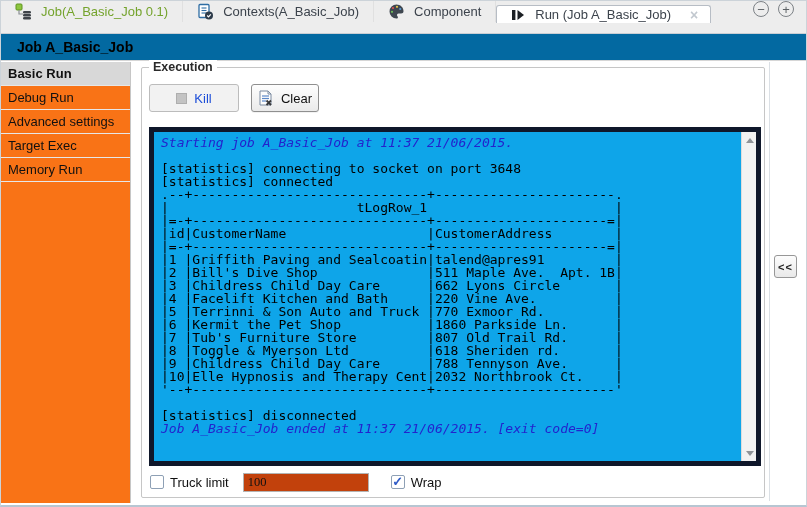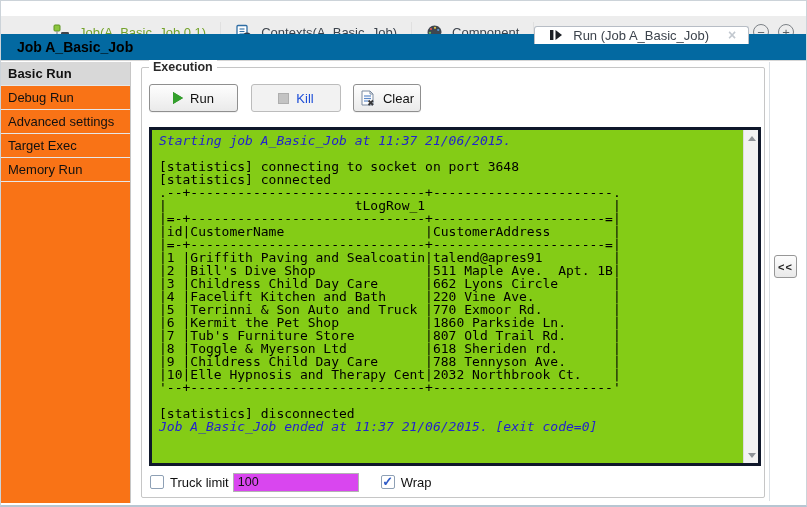--- a/index.html
+++ b/index.html
@@ -2,23 +2,23 @@
 <html><head>
 <meta charset="utf-8">
 <style>
   * { box-sizing: border-box; }
   html,body { margin:0; padding:0; background:#fff; }
   body { font-family:"Liberation Sans", sans-serif; }
   #app { position:relative; width:807px; height:507px; background:#fff;
          border:1px solid #ccd3d9; border-bottom:2px solid #b7c6d2; overflow:hidden; }
 
   
-  #tabstrip { position:absolute; left:0; top:15px; right:0; height:33px;
+  #tabstrip { position:absolute; left:0; top:0; right:0; height:33px;
               background:#ededed; border-bottom:1px solid #c9ced4;
-              display:flex; align-items:center;padding-left:38px; }
+              display:flex; align-items:flex-start; }
   #tab-list { display:flex; align-items:stretch; }
   .tab { display:flex; align-items:center; gap:9px; padding:0 14px;
          font-size:13px; color:#3c434c; cursor:default; position:relative;
          border-right:1px solid #e0e0e0; }
   .tab.active { background:#fff; border:1px solid #b7bdc5; border-bottom:none;
                 border-radius:3px 3px 0 0; margin-top:4px; margin-bottom:-1px;
                 z-index:2; padding:0 12px; }
   .ticon { width:17px; height:17px; display:inline-flex; align-items:center; justify-content:center; }
   .ticon svg { display:block; }
   .tclose { margin-left:10px; color:#c2c8cf; font-size:14px; line-height:14px; font-weight:bold; }
@@ -52,42 +52,42 @@
   #run-btn { width:89px; margin-right:13px; }
   #kill-btn { width:90px; margin-right:12px; border-color:#bcbcbc; color:#1d4ed8;
               background:#f2f2f2; box-shadow:none; }
   #clear-btn { width:68px; }
   .run-tri { width:0; height:0; border-left:10px solid #33a02c; border-top:6px solid transparent;
              border-bottom:6px solid transparent; filter:drop-shadow(0 0 .5px #1d7a1d); }
   .kill-sq { width:11px; height:11px; background:#c3c3c3; border:1px solid #aeaeae; }
 
   
   #console { position:absolute; left:7px; top:59px; width:612px; height:339px;
-             background:#84cc16; border:3px solid #0f172a; overflow:hidden; }
+             background:#0ea5e9; border:5px solid #0f172a; overflow:hidden; }
   #console-text { position:absolute; left:7px; top:4px; right:18px; bottom:0;
                   font-family:"DejaVu Sans Mono", monospace; font-size:13px; line-height:13px;
                   white-space:pre; color:#000; }
   .cline { height:13px; }
   .cline.info { color:#2323cd; font-style:italic; }
   #vscroll { position:absolute; top:0; right:0; bottom:0; width:15px; background:#f2f2f2;
              border-left:1px solid #dcdcdc; }
   .scroll-arrow { position:absolute; left:0; width:15px; height:14px; display:flex;
                   align-items:center; justify-content:center; }
   .scroll-arrow.up { top:1px; } .scroll-arrow.down { bottom:1px; }
   .tri-up { width:0; height:0; border-bottom:5px solid #8f9398; border-left:4px solid transparent; border-right:4px solid transparent; }
   .tri-down { width:0; height:0; border-top:5px solid #8f9398; border-left:4px solid transparent; border-right:4px solid transparent; }
 
   
   #bottom-controls { position:absolute; left:8px; top:404px; height:20px;
                      display:flex; align-items:center; font-size:13px; color:#111; }
   .cb { width:14px; height:14px; background:#fff; border:1px solid #8ea0b5; border-radius:2px;
         display:inline-flex; align-items:center; justify-content:center; margin-right:6px; }
   .cb.checked::after { content:"✓"; color:#2f5bc7; font-size:13px; font-weight:bold; line-height:12px; }
-  #line-limit-input { width:126px; height:19px; margin-left:4px; border:1px solid #b3b3b3;
-                      background:#d946ef; font-family:Liberation Sans, sans-serif; font-size:12.5px;
+  #line-limit-input { width:126px; height:19px; margin-left:14px; border:1px solid #b3b3b3;
+                      background:#c2410c; font-family:Liberation Serif, serif; font-size:12.5px;
                       color:#111; padding:0 4px; }
   #wrap-wrap { margin-left:22px; display:flex; align-items:center; }
 
   
   #right-sep { position:absolute; left:768px; top:61px; bottom:4px; border-left:1px solid #dbe0e5; }
   #collapse-btn { position:absolute; left:773px; top:254px; width:23px; height:23px;
                   border:1px solid #979797; border-radius:3px;
                   background:linear-gradient(#fdfdfd,#e9e9e9);
                   font-size:11px; font-weight:bold; color:#222; letter-spacing:1px;
                   display:flex; align-items:center; justify-content:center; cursor:default; }
@@ -162,24 +162,20 @@
       <div class="side-item">Debug Run</div>
       <div class="side-item">Advanced settings</div>
       <div class="side-item">Target Exec</div>
       <div class="side-item">Memory Run</div>
     </div>
 
   <div id="groupbox">
     <span id="group-label">Execution</span>
 
     <div id="btn-row">
-      <button class="btn" id="run-btn">
-        <span class="run-tri"></span>
-        <span>Run</span>
-      </button>
       <button class="btn" id="kill-btn" disabled="">
         <span class="kill-sq"></span>
         <span>Kill</span>
       </button>
       <button class="btn" id="clear-btn">
         <span class="ticon">
           <svg width="15" height="16" viewBox="0 0 15 16">
             <path d="M2 1 h8 l3 3 v11 h-11 z" fill="#fdfdfd" stroke="#7a8aa0" stroke-width="1"></path>
             <path d="M10 1 v3 h3" fill="none" stroke="#7a8aa0" stroke-width="1"></path>
             <line x1="4" y1="6" x2="11" y2="6" stroke="#5b88c9" stroke-width="1.2"></line>

